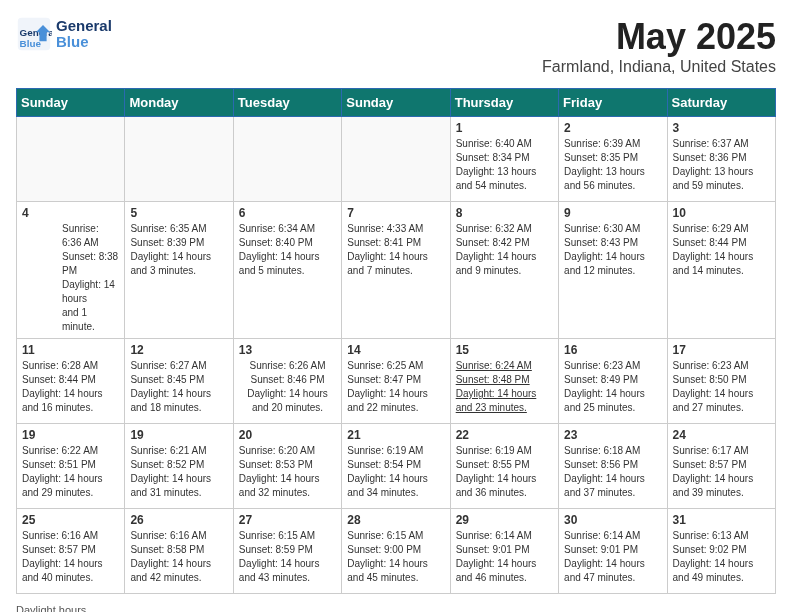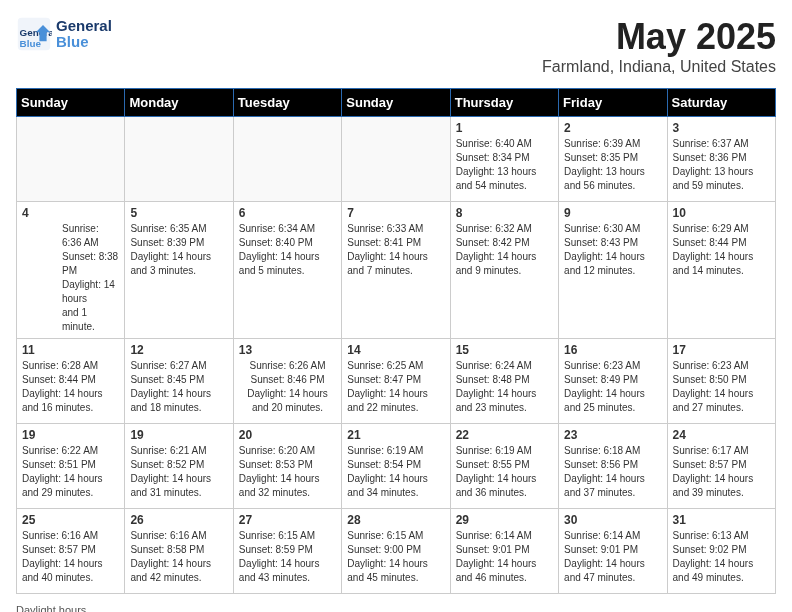--- a/index.html
+++ b/index.html
@@ -42,21 +42,21 @@
     .location {
       font-size: 16px;
       color: #444;
     }
     table {
       width: 100%;
       border-collapse: collapse;
       table-layout: fixed;
     }
     th {
-      background: #000000;
+      background: #0f766e;
       color: #fff;
       font-size: 13px;
       font-weight: bold;
       padding: 6px 4px;
       text-align: left;
       border: 1px solid #2a69b0;
     }
     td {
       border: 1px solid #ccc;
       vertical-align: top;
@@ -165,21 +165,21 @@
         </td>
         <td>
           <div class="day-num">6</div>
           <div class="day-info" style="white-space: pre-line;">Sunrise: 6:34 AM
 Sunset: 8:40 PM
 Daylight: 14 hours
 and 5 minutes.</div>
         </td>
         <td>
           <div class="day-num">7</div>
-          <div class="day-info" style="white-space: pre-line;">Sunrise: 6:33 AM
+          <div class="day-info" style="white-space: pre-line;">Sunrise: 4:33 AM
 Sunset: 8:41 PM
 Daylight: 14 hours
 and 7 minutes.</div>
         </td>
         <td>
           <div class="day-num">8</div>
           <div class="day-info" style="white-space: pre-line;">Sunrise: 6:32 AM
 Sunset: 8:42 PM
 Daylight: 14 hours
 and 9 minutes.</div>
@@ -223,21 +223,21 @@
         </td>
         <td>
           <div class="day-num">14</div>
           <div class="day-info" style="white-space: pre-line;">Sunrise: 6:25 AM
 Sunset: 8:47 PM
 Daylight: 14 hours
 and 22 minutes.</div>
         </td>
         <td>
           <div class="day-num">15</div>
-          <div class="day-info" style="white-space: pre-line;">Sunrise: 6:24 AM
+          <div class="day-info" style="white-space: pre-line; text-decoration: underline;">Sunrise: 6:24 AM
 Sunset: 8:48 PM
 Daylight: 14 hours
 and 23 minutes.</div>
         </td>
         <td>
           <div class="day-num">16</div>
           <div class="day-info" style="white-space: pre-line;">Sunrise: 6:23 AM
 Sunset: 8:49 PM
 Daylight: 14 hours
 and 25 minutes.</div>

